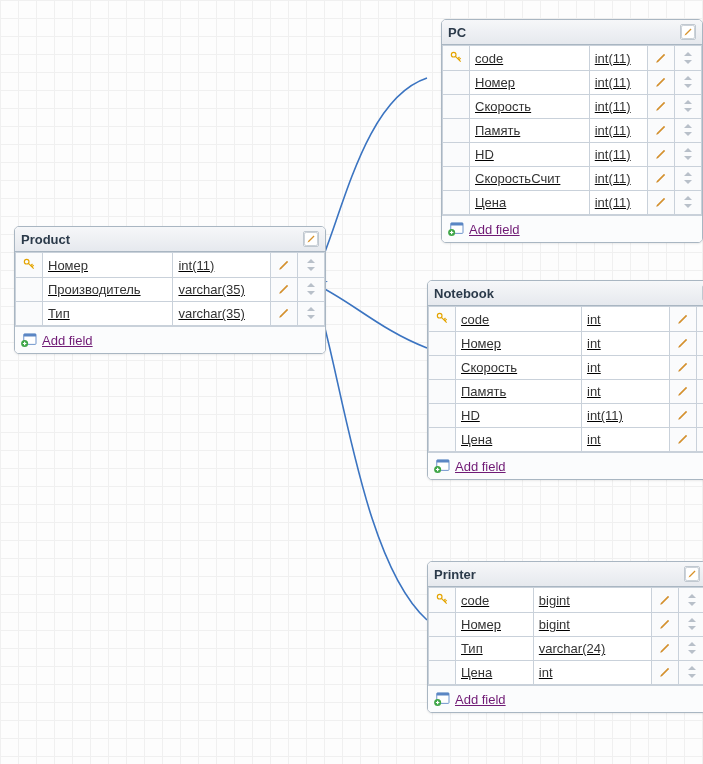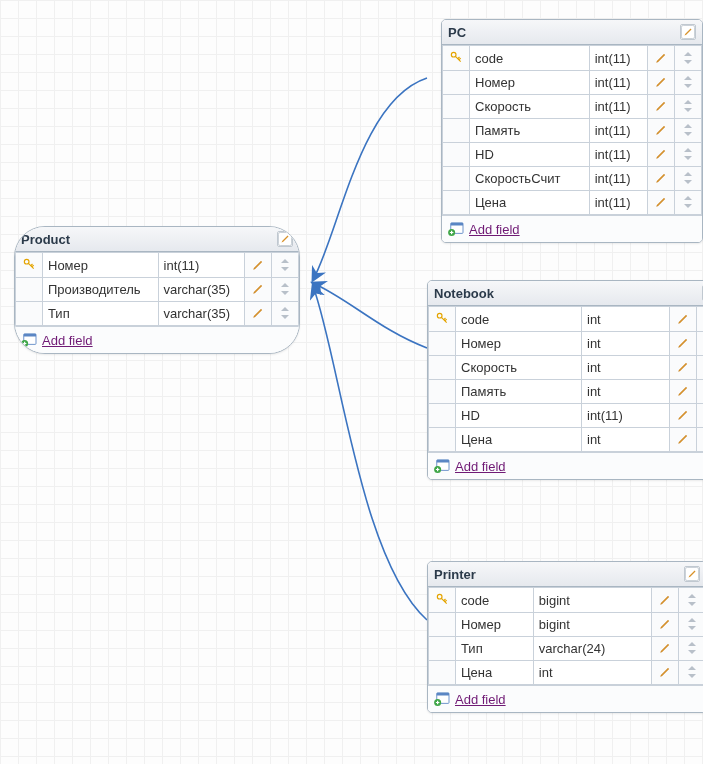--- a/index.html
+++ b/index.html
@@ -40,21 +40,21 @@
     justify-content: space-between;
     color: #2b3a4a;
     font-weight: bold;
   }
   .entity-title { flex: 1; }
   .hdr-icon {
     width: 16px; height:16px;
     display:inline-flex; align-items:center; justify-content:center;
     background:#fff; border:1px solid #c0c8d0; border-radius:2px;
   }
-  table.fields { border-collapse: collapse; width: 100%; }
+  table.fields { border-collapse: collapse; width: 100%; text-decoration: underline; }
   table.fields td {
     border: 1px solid #c9d1da;
     padding: 3px 5px;
     color: #333;
     white-space: nowrap;
   }
   table.fields td.keycell { width: 22px; text-align:center; background:#fafbfc; }
   table.fields td.actions { width: 20px; text-align:center; background:#fafbfc; }
   .add-field-row {
     padding: 5px 6px;
@@ -78,21 +78,21 @@
     </marker>
   </defs>
   <g id="conn-group" fill="none" stroke="#3b74c1" stroke-width="1.6">
       <path d="M 427 78  C 360 100, 340 230, 313 280" marker-end="url(#arrowhead)"></path>
       <path d="M 427 348 C 380 330, 350 300, 313 283" marker-end="url(#arrowhead)"></path>
       <path d="M 427 620 C 360 560, 340 360, 313 286" marker-end="url(#arrowhead)"></path>
     </g>
 </svg>
 
 <div class="stage" id="stage">
-    <div class="entity" style="left: 14px; top: 226px; width: 286px; border-radius: 31px;">
+    <div class="entity" style="left: 14px; top: 226px; width: 312px;">
       <div class="entity-header">
         <span class="entity-title">Product</span>
         <span class="hdr-icon edit-badge">
           <svg width="14" height="14" viewBox="0 0 16 16">
             <rect x="0.5" y="0.5" width="15" height="15" rx="2" fill="#fff" stroke="#c0c8d0"></rect>
             <path d="M4 12 L6 11 L12 5 L11 4 L5 10 Z" fill="#d8922a"></path>
           </svg>
         </span>
       </div>
       <table class="fields">

